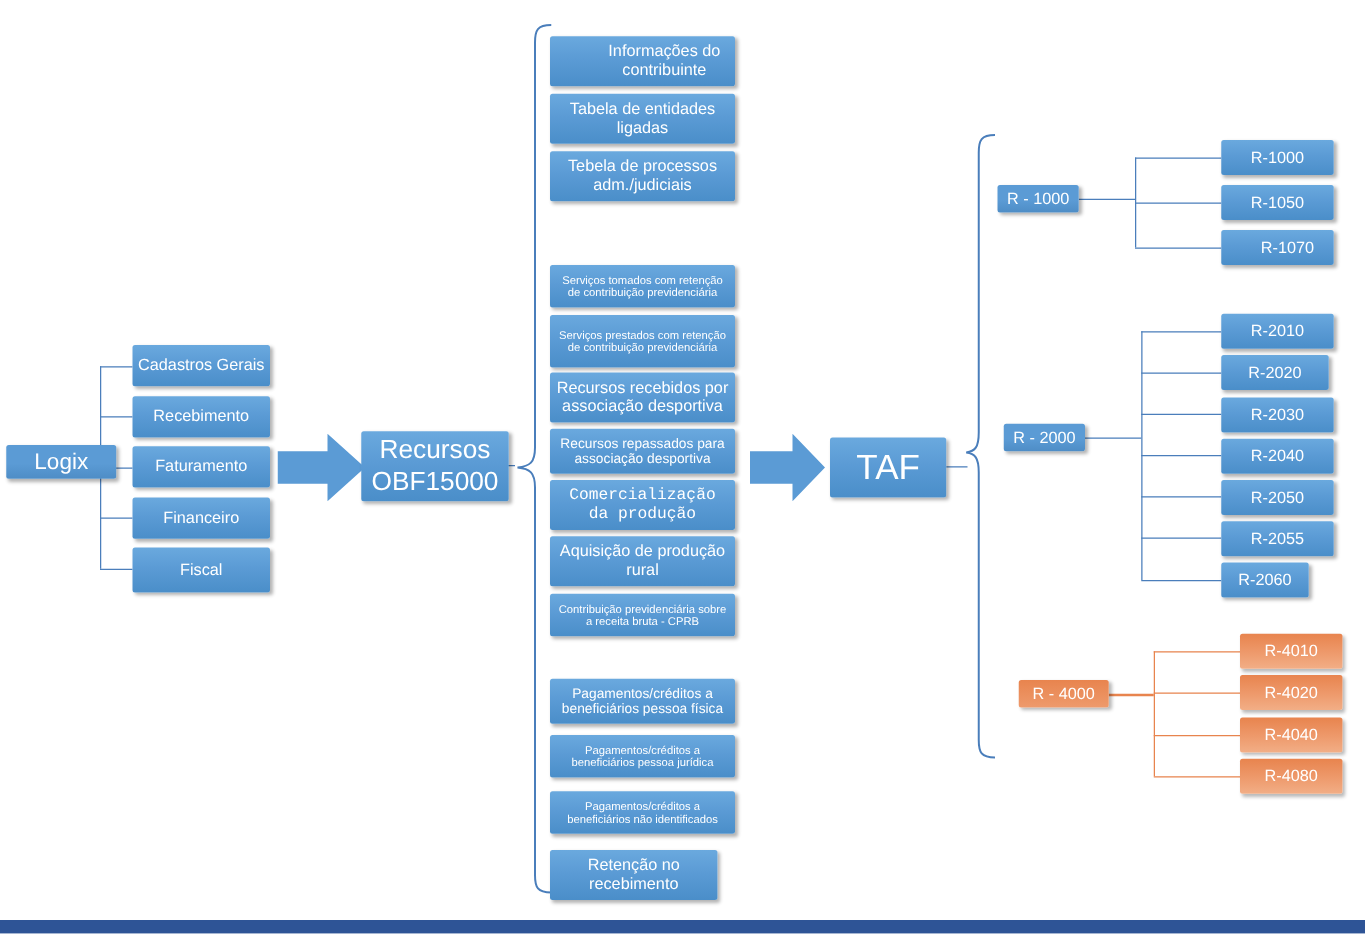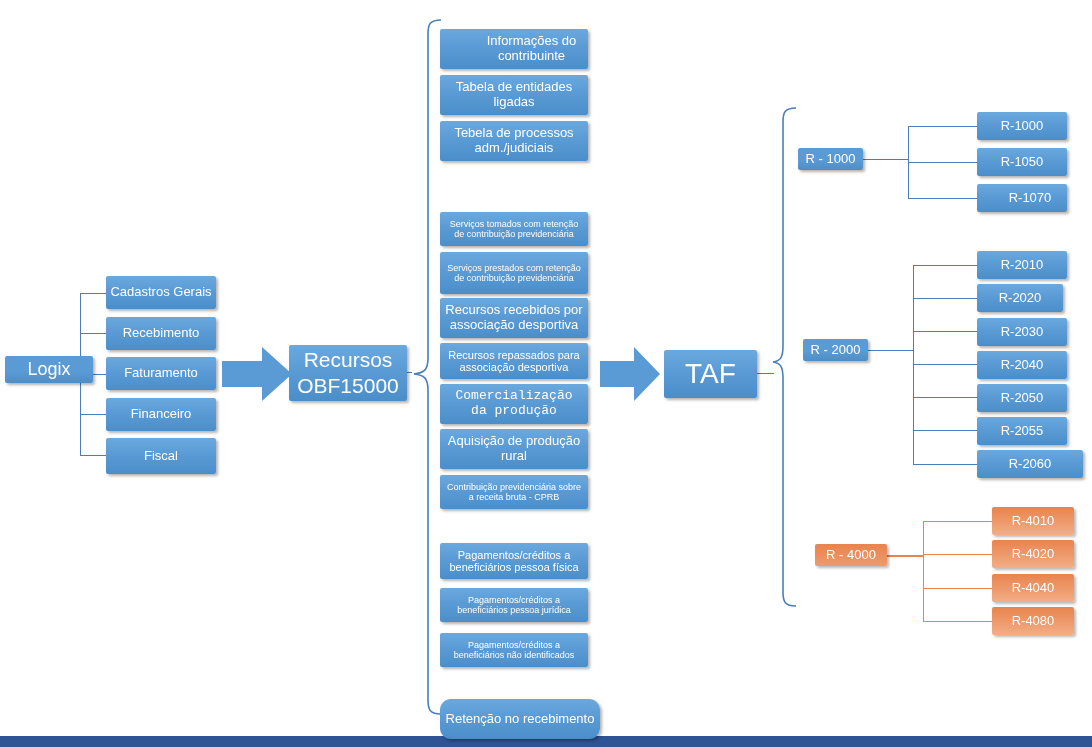--- a/index.html
+++ b/index.html
@@ -157,21 +157,21 @@
 
   <div class="node t-sm" style="left:440px; top:543px; width:148px; height:36px;">
     <span>Pagamentos/créditos a beneficiários pessoa física</span>
   </div>
   <div class="node t-xs" style="left:440px; top:588px; width:148px; height:34px;">
     <span>Pagamentos/créditos a beneficiários pessoa jurídica</span>
   </div>
   <div class="node t-xs" style="left:440px; top:633px; width:148px; height:34px;">
     <span>Pagamentos/créditos a beneficiários não identificados</span>
   </div>
-  <div class="node t-md" style="left:440px; top:699px; width:160px; height:40px;border-radius:11px;">
+  <div class="node t-md" style="left:440px; top:680px; width:134px; height:40px;">
     <span>Retenção no recebimento</span>
   </div>
 
   <svg class="arrow" style="left:600px; top:347px;" width="60" height="54" viewBox="0 0 60 54">
     <polygon points="0,14 34,14 34,0 60,27 34,54 34,40 0,40" fill="#5b9bd5"></polygon>
   </svg>
 
   <div class="node" style="left:664px; top:350px; width:93px; height:48px; font-size:28px;">
     <span>TAF</span>
   </div>
@@ -224,21 +224,21 @@
   </div>
   <div class="node t-md" style="left:977px; top:351px; width:90px; height:28px;">
     <span>R-2040</span>
   </div>
   <div class="node t-md" style="left:977px; top:384px; width:90px; height:28px;">
     <span>R-2050</span>
   </div>
   <div class="node t-md" style="left:977px; top:417px; width:90px; height:28px;">
     <span>R-2055</span>
   </div>
-  <div class="node t-md" style="left:977px; top:450px; width:106px; height:28px;">
+  <div class="node t-md" style="left:977px; top:450px; width:70px; height:28px;">
     <span>R-2060</span>
   </div>
 
   <div class="node orange t-md" style="left:815px; top:544px; width:72px; height:22px; background:linear-gradient(to bottom,#e8844e 0%,#ee9a6c 100%);">
     <span>R - 4000</span>
   </div>
   <div class="line h orange" style="left:887px; top:555px; width:36px; height:2px;"></div>
   <div class="line v orange" style="left:923px; top:521px; height:100px;"></div>
   <div class="line h orange" style="left:923px; top:521px; width:69px;"></div>
   <div class="line h orange" style="left:923px; top:554px; width:69px;"></div>

